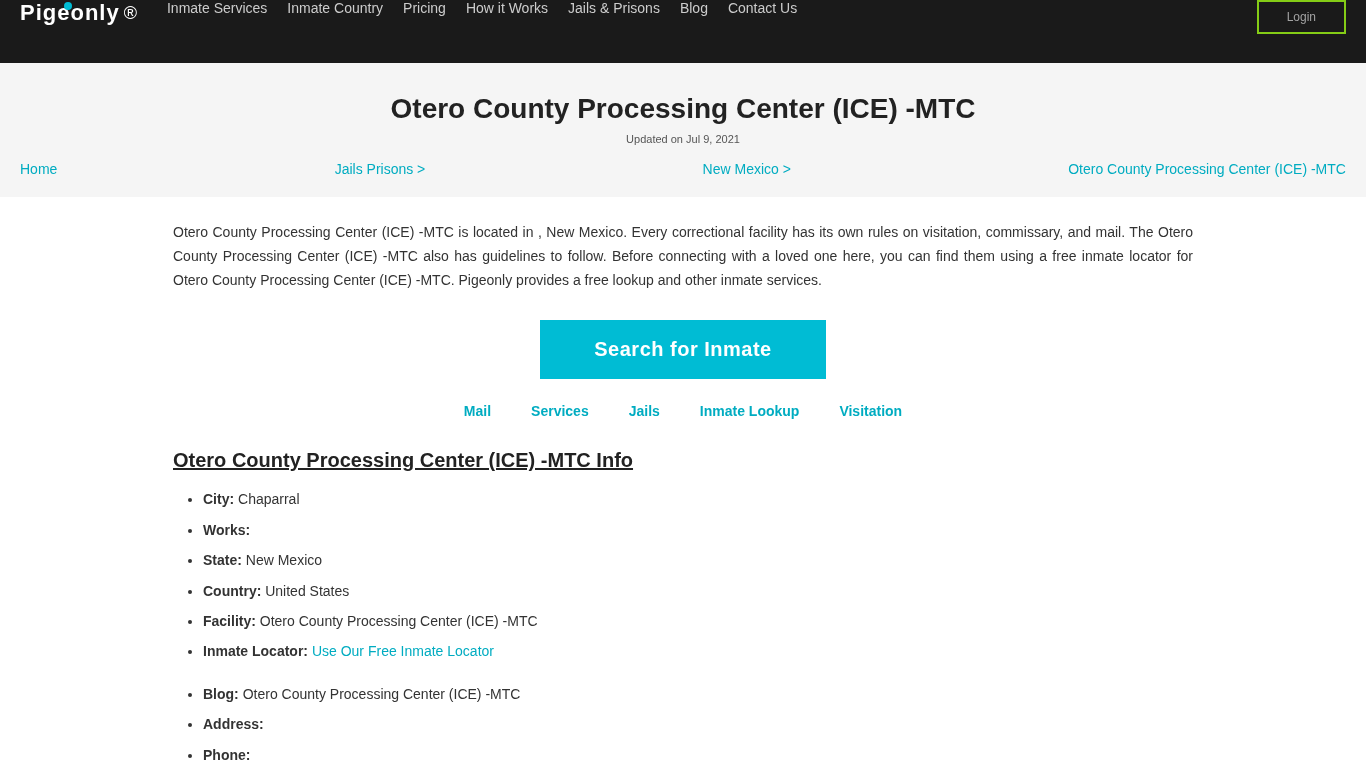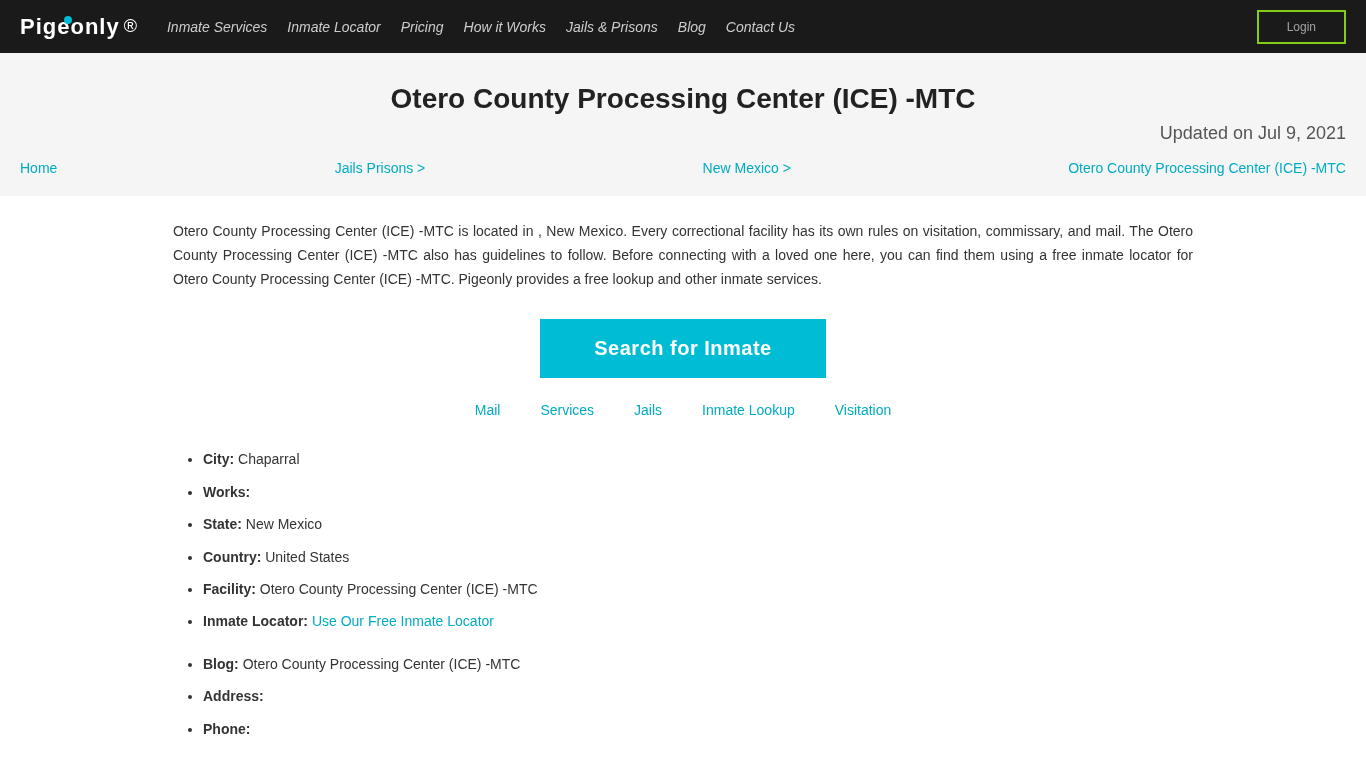--- a/index.html
+++ b/index.html
@@ -2,41 +2,40 @@
 <html><head>
   <meta charset="utf-8">
   <style>
     * { margin: 0; padding: 0; box-sizing: border-box; }
     body { font-family: Arial, sans-serif; font-size: 14px; color: #333; background: #fff; }
 
     
     nav {
       background: #1a1a1a;
       display: flex;
-      align-items: center;
+      align-items: flex-start;
       padding: 0 20px;
-      height: 53px;
+      height: 63px;
     }
     .nav-logo {
       display: flex;
       align-items: center;
       margin-right: 30px;
     }
     .nav-logo-text {
       color: #fff;
       font-size: 22px;
       font-weight: bold;
       letter-spacing: 1px;
     }
     .nav-links {
       display: flex;
       align-items: center;
       gap: 20px;
       flex: 1;
-      font-style: italic;
     }
     .nav-link {
       color: #ccc;
       text-decoration: none;
       font-size: 14px;
       cursor: pointer;
       white-space: nowrap;
     }
     .nav-login-btn {
       border: 2px solid #84cc16;
@@ -54,24 +53,23 @@
       text-align: center;
       padding: 30px 20px 20px;
     }
     .hero-title {
       font-size: 28px;
       font-weight: bold;
       color: #222;
       margin-bottom: 8px;
     }
     .hero-updated {
-      font-size: 18px;
+      font-size: 11px;
       color: #555;
       margin-bottom: 16px;
-      text-align: right;
     }
     .breadcrumb {
       display: flex;
       justify-content: space-between;
       gap: 0;
       font-size: 14px;
       flex-wrap: wrap;
     }
     .breadcrumb a, .breadcrumb span {
       color: #00acc1;
@@ -117,60 +115,60 @@
       display: flex;
       justify-content: center;
       gap: 40px;
       margin-bottom: 30px;
     }
     .tab-link {
       color: #00acc1;
       text-decoration: none;
       font-size: 14px;
       cursor: pointer;
+      font-weight: bold;
     }
 
     
     .section-title {
       font-size: 20px;
       font-weight: bold;
       color: #222;
       text-decoration: underline;
       margin-bottom: 16px;
     }
     .info-list {
       list-style: disc;
       padding-left: 30px;
       margin-bottom: 20px;
     }
     .info-list li {
       margin-bottom: 8px;
       font-size: 14px;
       line-height: 1.6;
-      margin-top: 10px;
     }
     .info-list li strong { font-weight: bold; }
     .info-list li a {
       color: #00acc1;
       text-decoration: none;
     }
   </style>
 </head>
 <body>
 
 <nav>
   <div class="nav-logo">
     <span class="nav-logo-text">
       Pig<span style="position:relative;">e<span style="display:inline-block;width:8px;height:8px;background:#00bcd4;border-radius:50%;position:absolute;top:2px;right:-2px;"></span></span>only
     </span>
     <span style="color:#fff;font-size:18px;margin-left:4px;">®</span>
   </div>
   <div class="nav-links">
     <a class="nav-link">Inmate Services</a>
-    <a class="nav-link">Inmate Locator</a>
+    <a class="nav-link">Inmate Country</a>
     <a class="nav-link">Pricing</a>
     <a class="nav-link">How it Works</a>
     <a class="nav-link">Jails &amp; Prisons</a>
     <a class="nav-link">Blog</a>
     <a class="nav-link">Contact Us</a>
   </div>
   <button class="nav-login-btn">Login</button>
 </nav>
 
 <div class="hero">
@@ -195,20 +193,21 @@
   </div>
 
   <div class="tabs">
     <a class="tab-link">Mail</a>
     <a class="tab-link">Services</a>
     <a class="tab-link">Jails</a>
     <a class="tab-link">Inmate Lookup</a>
     <a class="tab-link">Visitation</a>
   </div>
 
+  <h2 class="section-title">Otero County Processing Center (ICE) -MTC Info</h2>
   <ul class="info-list">
     <li>
       <strong>City:</strong>
       <span>Chaparral</span>
     </li>
     <li>
       <strong>Works:</strong>
       <span></span>
     </li>
     <li>

